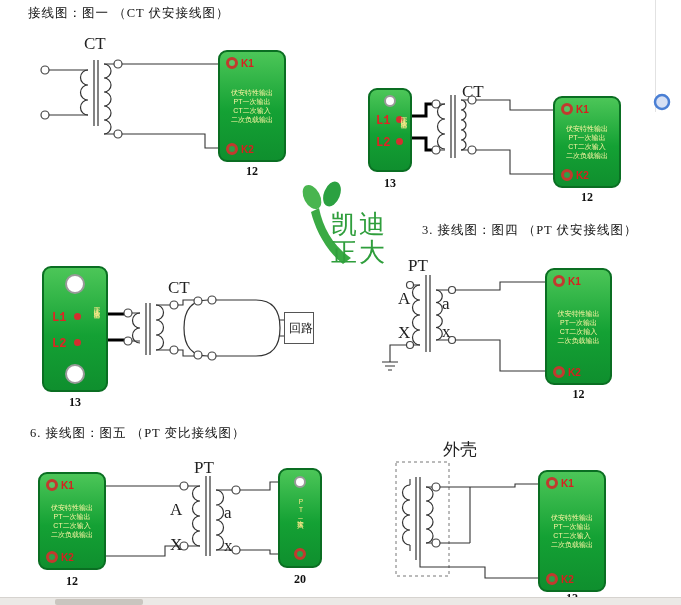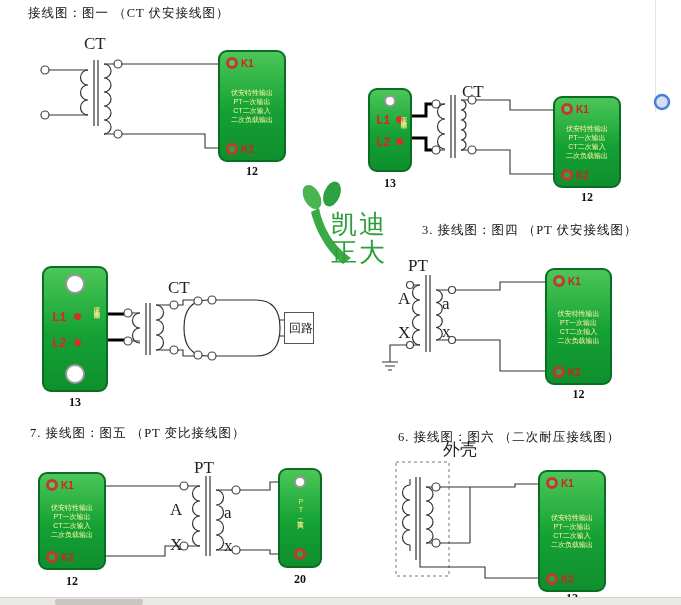--- a/index.html
+++ b/index.html
@@ -204,21 +204,21 @@
     </div>
     <div class="term-row">
       <span class="ring red"></span>
       <span class="klabel">K2</span>
     </div>
   </div>
   <div class="num" style="left:165px;top:172px;width:67px">12</div>
 </section>
 
 <section class="diagram" style="left:20px;top:420px;width:340px;height:185px">
-  <div class="heading" style="left:10px;top:5px">7. 接线图：图五 （PT 变比接线图）</div>
+  <div class="heading" style="left:10px;top:5px">6. 接线图：图五 （PT 变比接线图）</div>
   <div class="lbl" style="left:174px;top:38px">PT</div>
   <svg class="schem" width="340" height="185">
     <path class="wire" d="M86 66 H160"></path>
     <path class="wire" d="M86 136 H145 V126 H160"></path>
     <g>
       <circle cx="164" cy="66" r="4"></circle>
         <circle cx="164" cy="126" r="4"></circle>
       <path class="wire" d="M168 66 H180 M168 126 H180"></path>
       <path d="M180 66 A7.5 7.5 0 0 0 180 81 A7.5 7.5 0 0 0 180 96 A7.5 7.5 0 0 0 180 111 A7.5 7.5 0 0 0 180 126"></path>
       <path d="M186 56 V136 M190 56 V136"></path>
@@ -253,21 +253,20 @@
   <div class="num" style="left:18px;top:154px;width:68px">12</div>
   <div class="panel" style="left:258px;top:48px;width:44px;height:100px">
     <span class="ring white" style="position:absolute;left:50%;transform:translateX(-50%);top:6px"></span>
     <span class="vtext" style="left:50%;transform:translateX(-50%);top:28px;height:48px">PT二次输入</span>
     <span class="ring red" style="position:absolute;left:50%;transform:translateX(-50%);bottom:6px"></span>
   </div>
   <div class="num" style="left:258px;top:152px;width:44px">20</div>
 </section>
 
 <section class="diagram" style="left:385px;top:425px;width:296px;height:180px">
-  <div class="heading" style="left:13px;top:4px">6. 接线图：图六 （二次耐压接线图）</div>
   <div class="lbl" style="left:58px;top:13px">外壳</div>
   <svg class="schem" width="296" height="180">
     <rect class="dashed" x="11" y="37" width="53" height="114" fill="none"></rect>
     <g>
       <path class="wire" d="M25 54 V60 M25 120 V126"></path>
       <path d="M25 60 A7.5 7.5 0 0 0 25 75 A7.5 7.5 0 0 0 25 90 A7.5 7.5 0 0 0 25 105 A7.5 7.5 0 0 0 25 120"></path>
       <path d="M31 52 V135 M35 52 V135"></path>
       <path d="M41 62 A7 7 0 0 1 41 76 A7 7 0 0 1 41 90 A7 7 0 0 1 41 104 A7 7 0 0 1 41 118"></path>
       <path class="wire" d="M41 62 H47 M41 118 H47"></path>
       <circle cx="51" cy="62" r="4"></circle>

